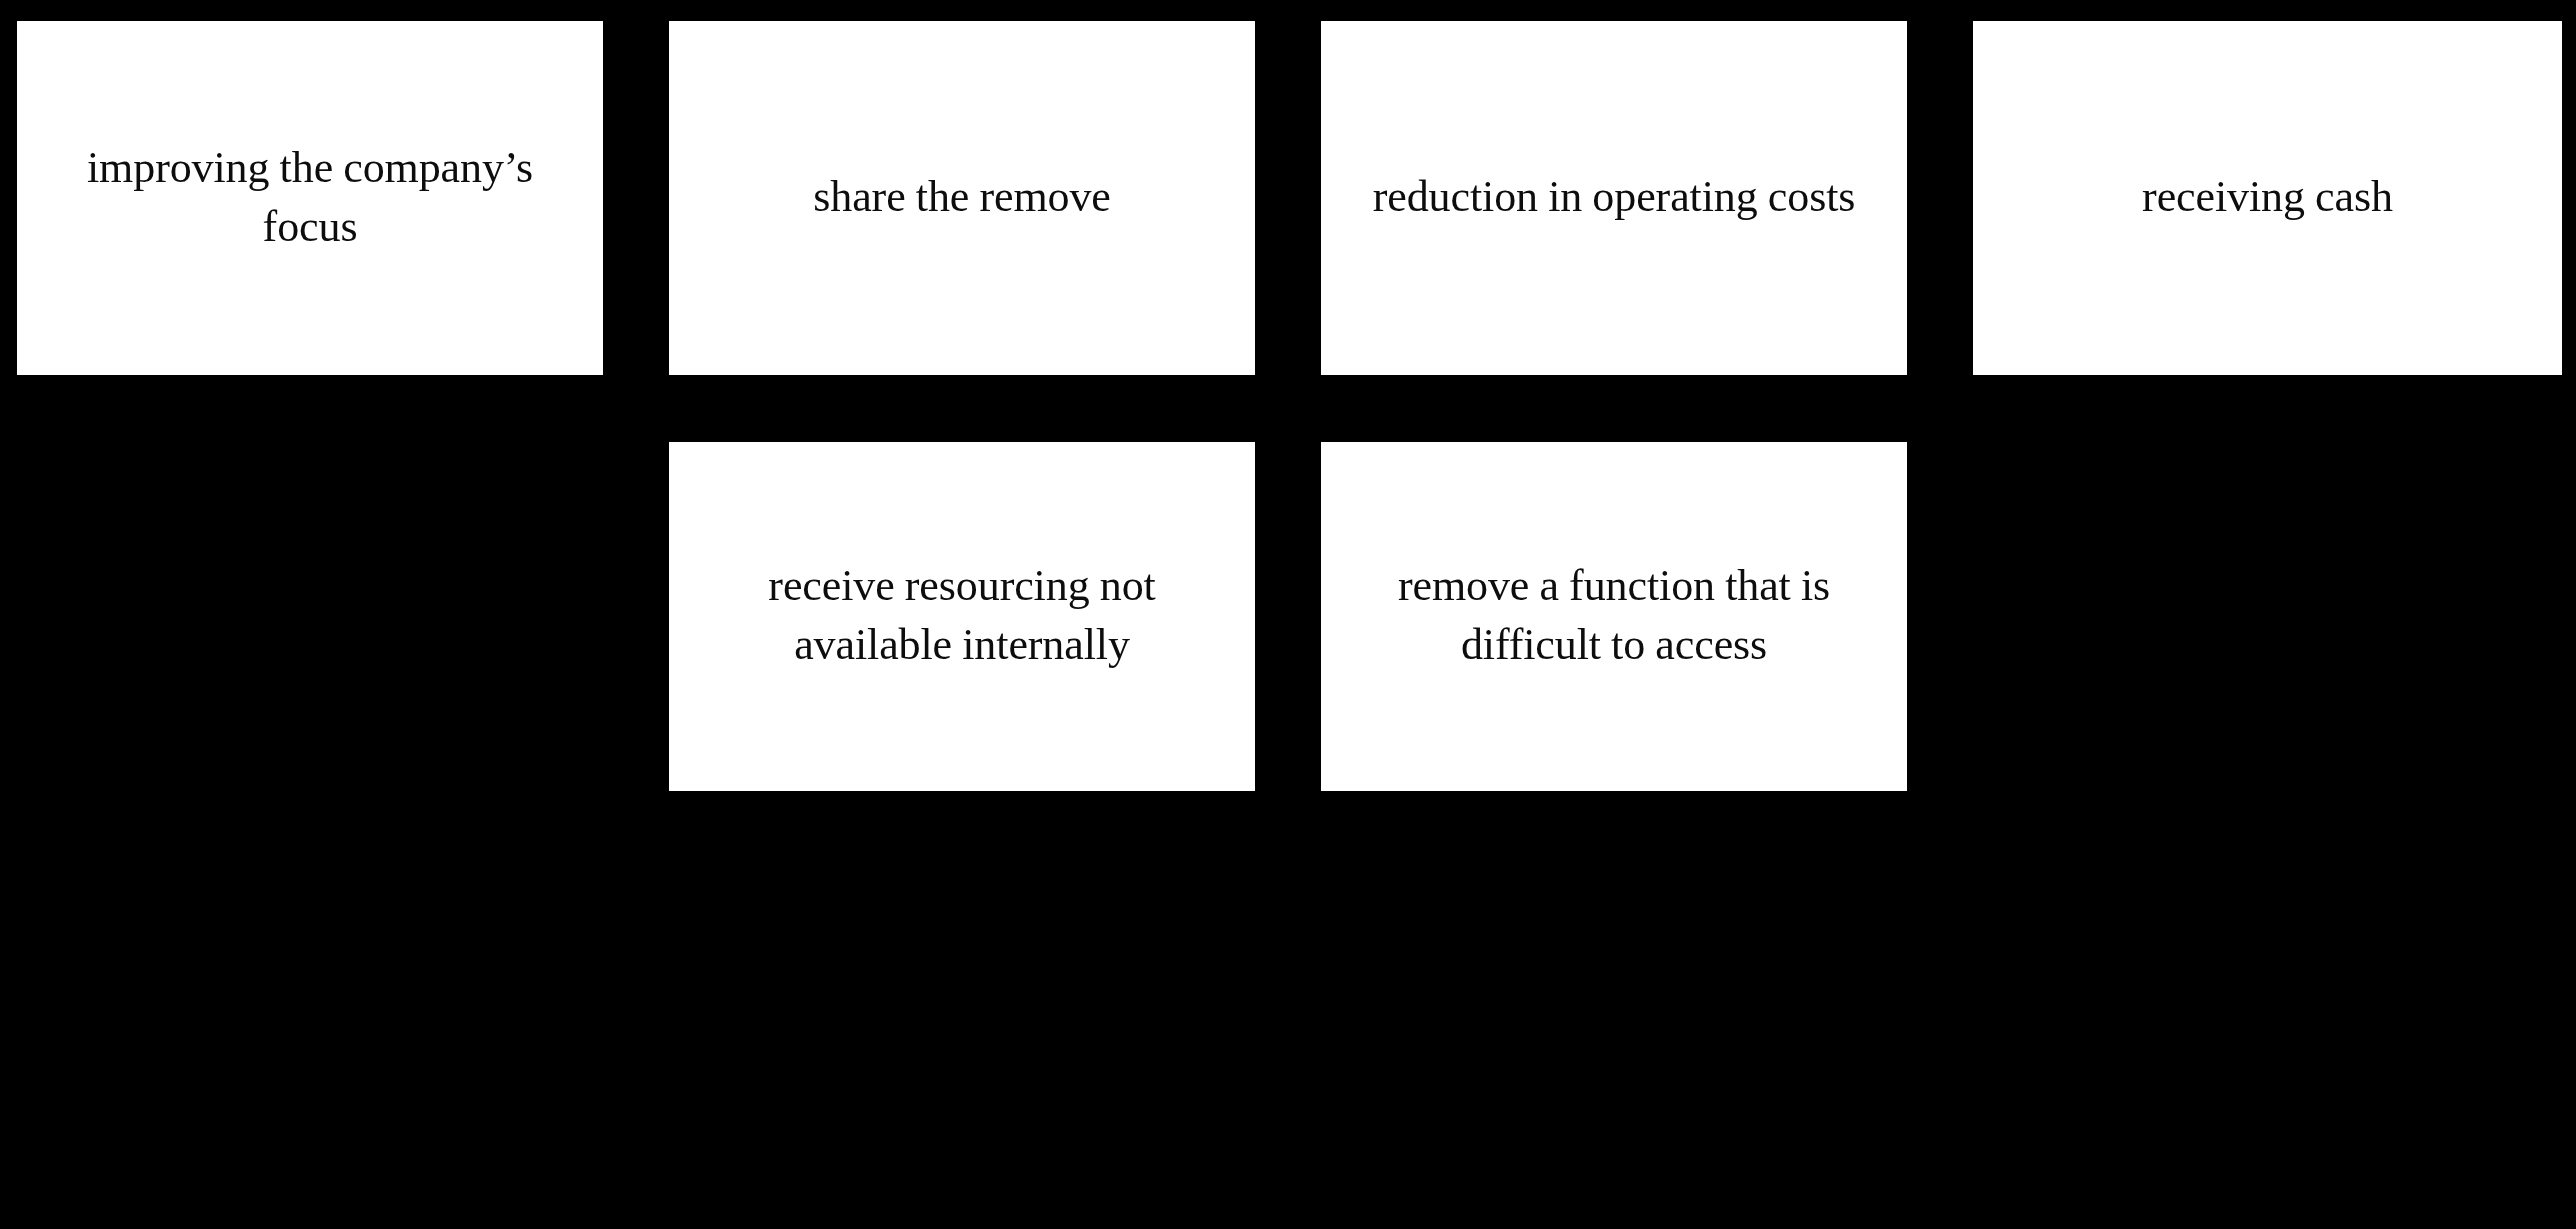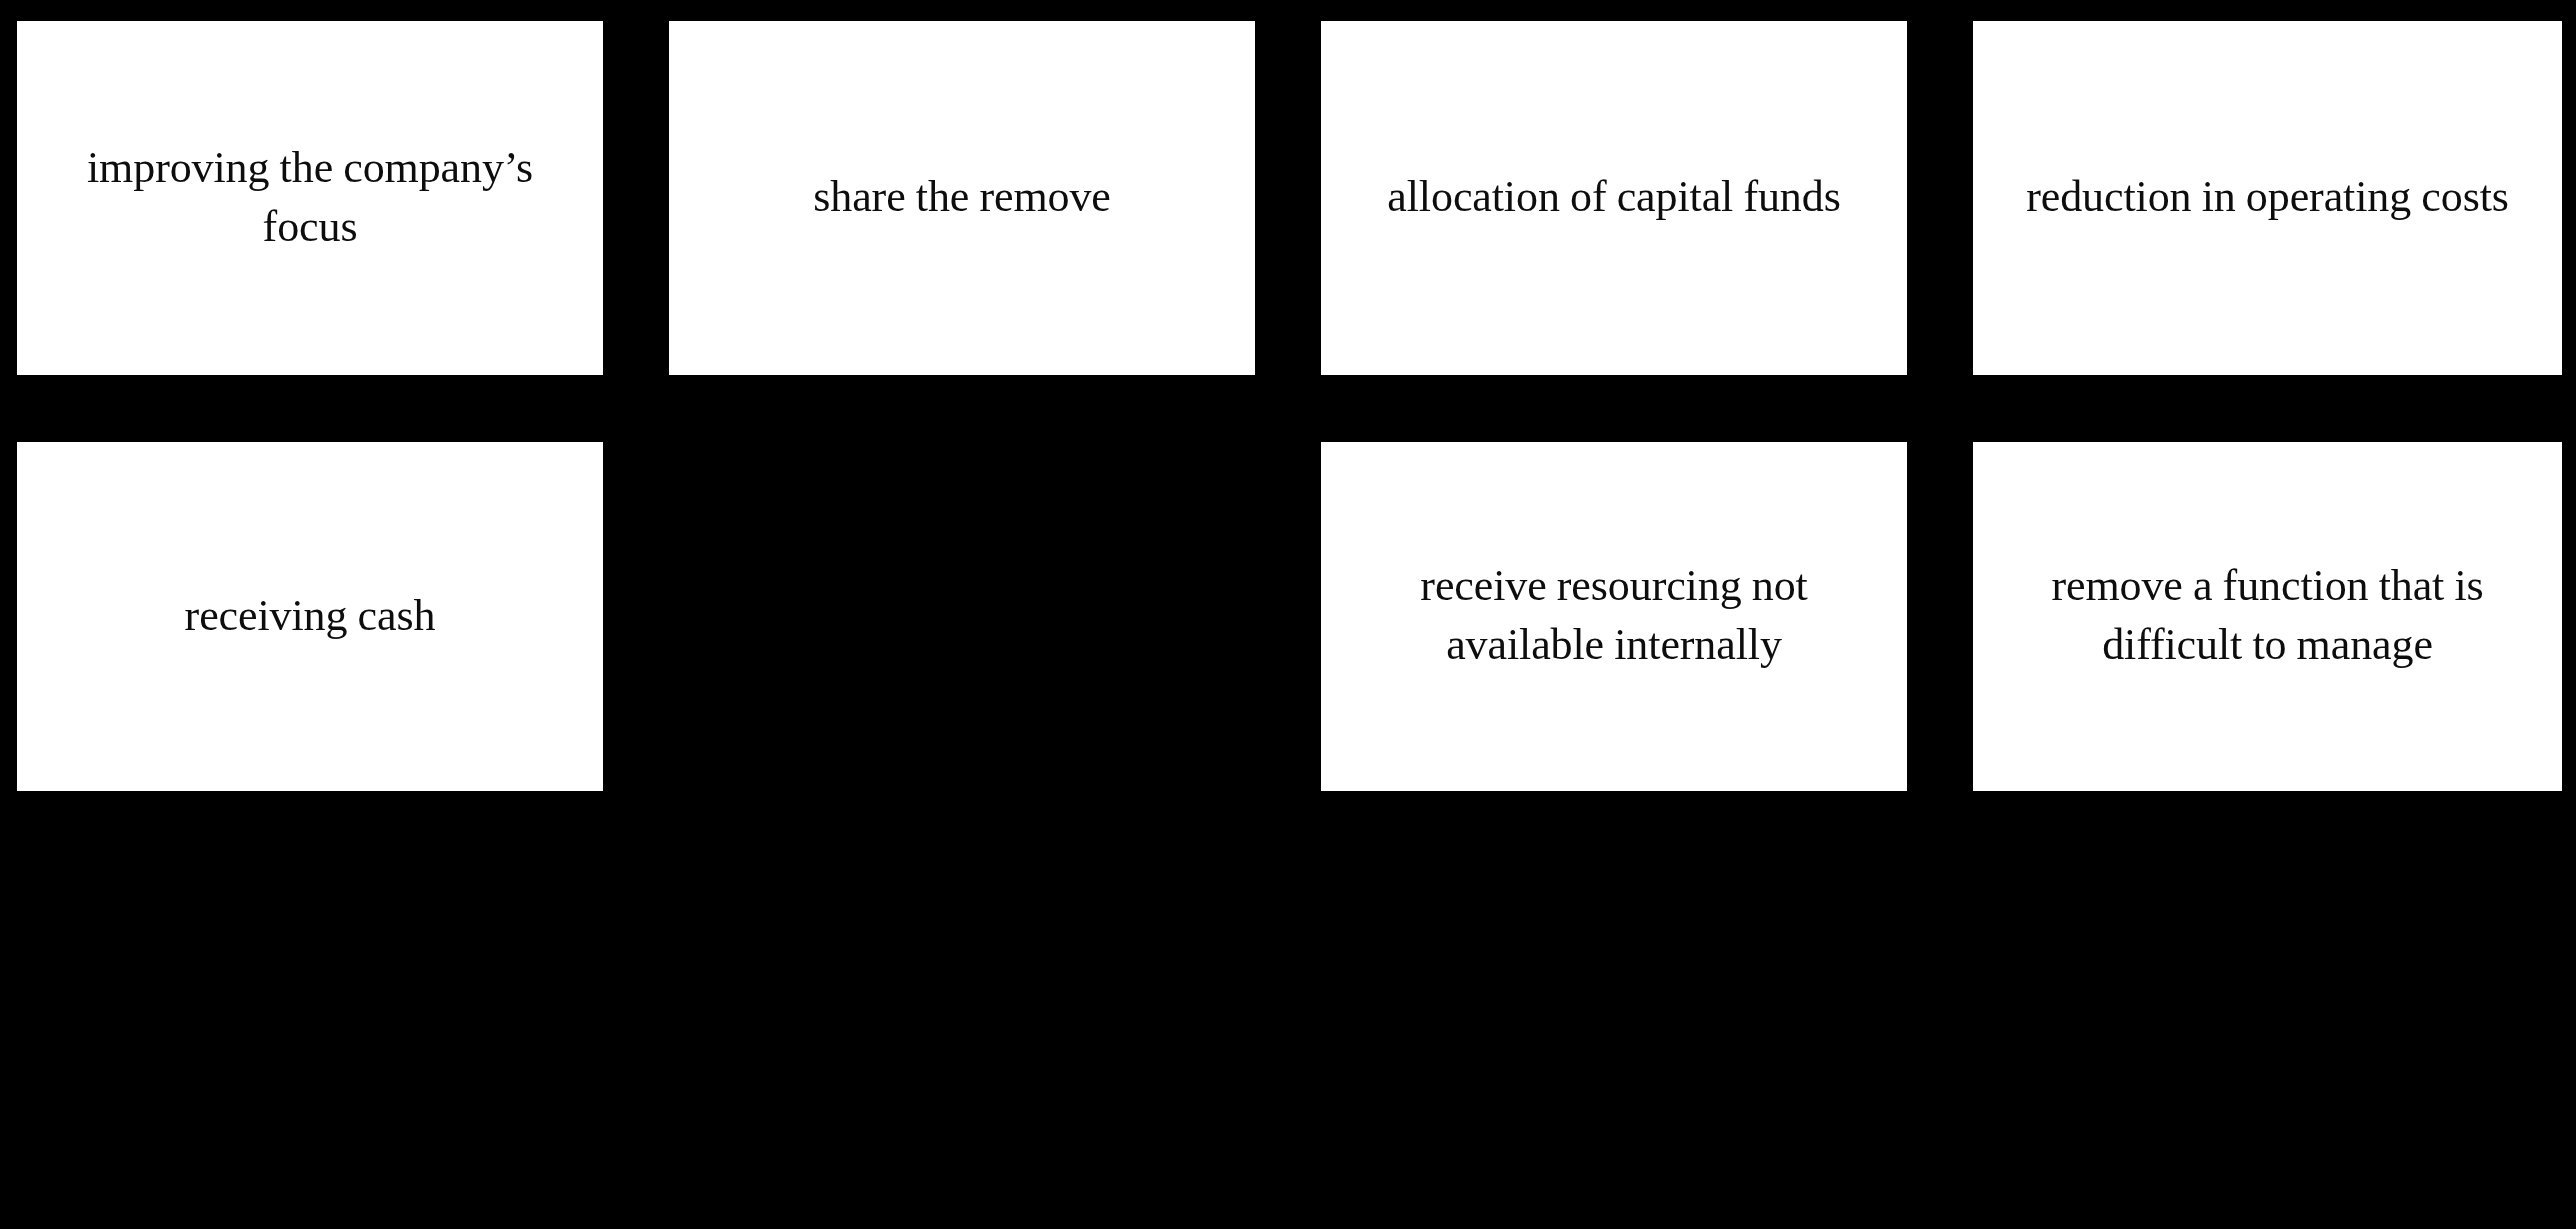--- a/index.html
+++ b/index.html
@@ -71,33 +71,30 @@
   <div class="grid">
 
     <div class="box r1">
       <span class="box-label">improving the company’s focus</span>
     </div>
     <div class="box r1">
       <span class="box-label">share the remove</span>
     </div>
 
     <div class="box r2">
-      <span class="box-label">allocation of capital funds</span>
-    </div>
-    <div class="box r2">
       <span class="box-label">reduction in operating costs</span>
     </div>
     <div class="box r2">
       <span class="box-label">receiving cash</span>
     </div>
 
     <div class="box empty r3"></div>
     <div class="box r3">
       <span class="box-label">receive resourcing not available internally</span>
     </div>
     <div class="box r3">
-      <span class="box-label">remove a function that is difficult to manage</span>
+      <span class="box-label">remove a function that is difficult to access</span>
     </div>
     <div class="box empty r3"></div>
 
   </div>
 </div>
 
 
 </body></html>

